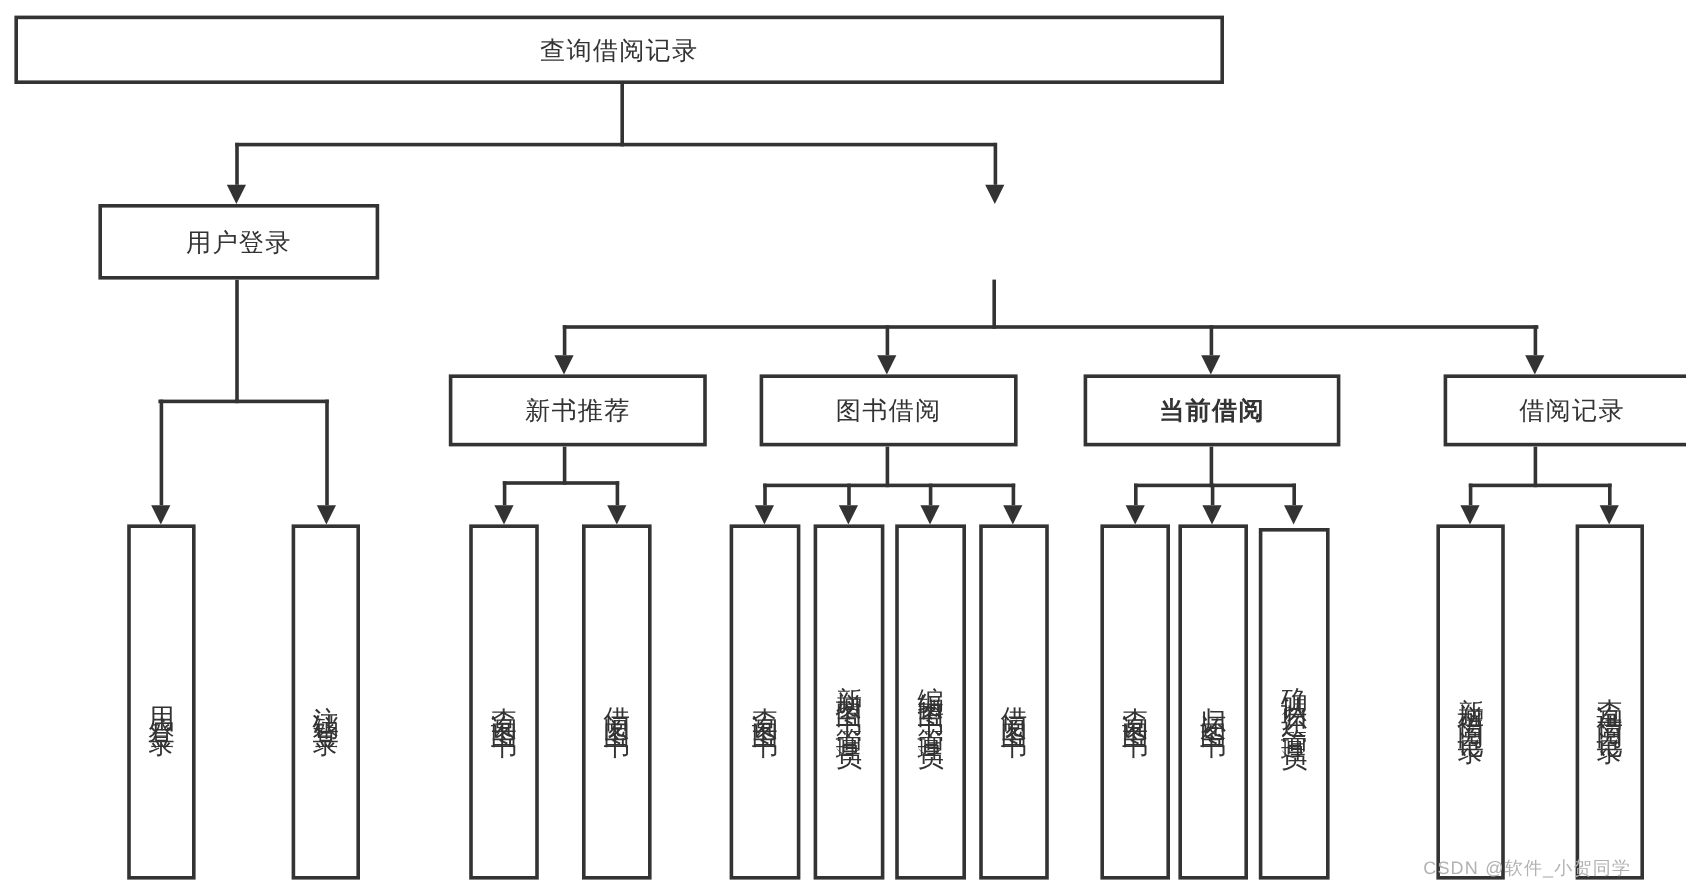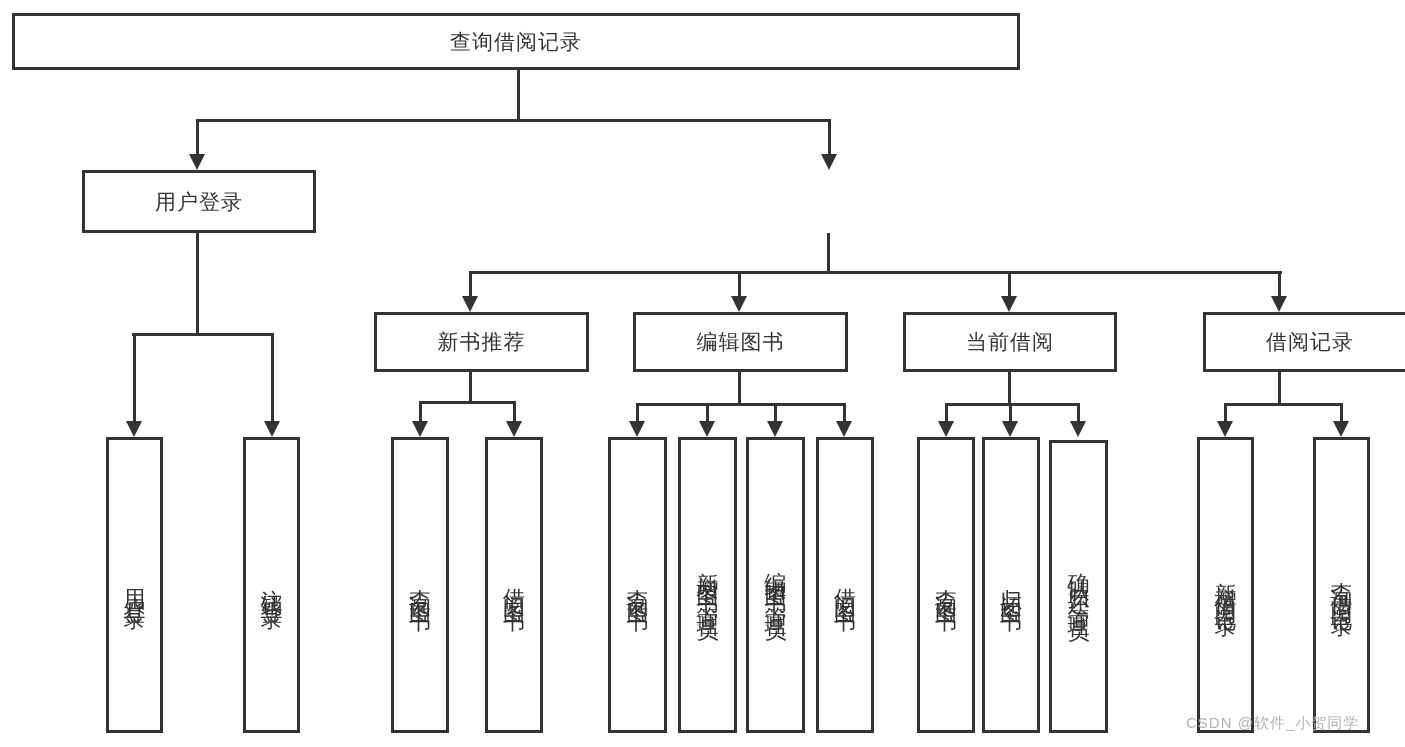--- a/index.html
+++ b/index.html
@@ -119,23 +119,23 @@
   <div class="hline" style="left:469px; top:271px; width:813px;"></div>
   <div class="arrow" style="left:469px; top:271px; height:25px;"></div>
   <div class="arrow" style="left:738px; top:271px; height:25px;"></div>
   <div class="arrow" style="left:1008px; top:271px; height:25px;"></div>
   <div class="arrow" style="left:1278px; top:271px; height:25px;"></div>
 
   <div class="box" style="left:363px; top:312px; width:215px; height:60px;margin-left:11px;">
     <span>新书推荐</span>
   </div>
   <div class="box" style="left:633px; top:312px; width:215px; height:60px;">
-    <span>编辑图书</span>
-  </div>
-  <div class="box" style="left:903px; top:312px; width:214px; height:60px;">
+    <span>图书借阅</span>
+  </div>
+  <div class="box" style="left:903px; top:312px; width:214px; height:60px;font-weight:bold;">
     <span>当前借阅</span>
   </div>
   <div class="box" style="left:1172px; top:312px; width:214px; height:60px;margin-left:31px;">
     <span>借阅记录</span>
   </div>
 
   <div class="vline" style="left:469px; top:372px; height:32px;"></div>
   <div class="hline" style="left:419px; top:401px; width:97px;"></div>
   <div class="arrow" style="left:419px; top:401px; height:20px;"></div>
   <div class="arrow" style="left:513px; top:401px; height:20px;"></div>

